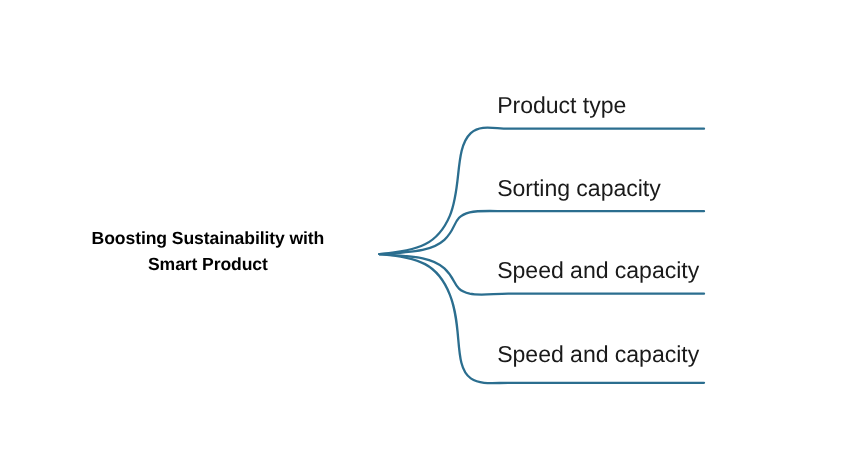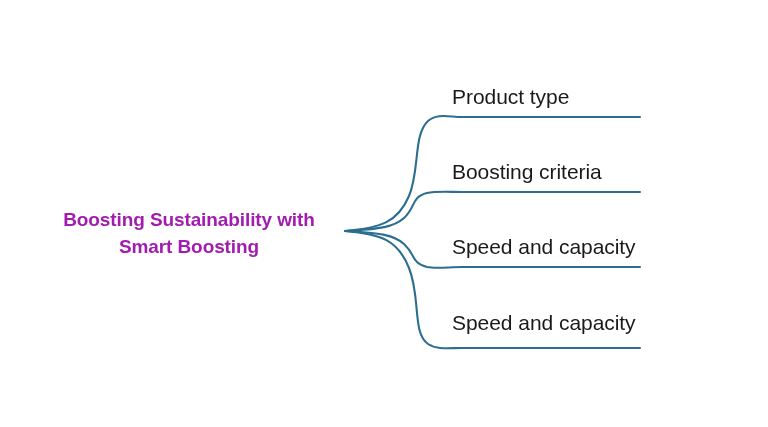--- a/index.html
+++ b/index.html
@@ -29,24 +29,24 @@
     stroke: #2b6e8f;
     stroke-width: 2.1;
     stroke-linecap: round;
   }
   #central-node {
     position: absolute;
     left: 44px;
     top: 207px;
     width: 290px;
     text-align: center;
-    font-size: 19px;
+    font-size: 16px;
     font-weight: bold;
     line-height: 1.42;
-    color: #a21caf;
+    color: #000000;
     letter-spacing: -0.1px;
   }
   .branch-label {
     position: absolute;
     left: 452px;
     font-size: 21px;
     font-weight: normal;
     color: #1a1a1a;
     white-space: nowrap;
     letter-spacing: -0.05px;
@@ -63,21 +63,21 @@
 
   <svg id="branch-svg" viewBox="0 0 768 427">
     <path class="branch-path" d="M 345 231 C 381 228 398 222 409 196 C 420 170 413 135 428 121 C 437 113 449 117 462 117 L 640 117"></path>
     <path class="branch-path" d="M 345 231 C 381 229 394 227 404 218 C 416 207 411 197 427 193 C 436 191 449 192 462 192 L 640 192"></path>
     <path class="branch-path" d="M 345 231 C 381 233 394 235 404 244 C 416 255 411 263 427 267 C 436 269 449 267 462 267 L 640 267"></path>
     <path class="branch-path" d="M 345 231 C 381 234 398 240 409 268 C 421 298 412 333 428 344 C 437 350 449 348 462 348 L 640 348"></path>
   </svg>
 
   <div id="central-node">
     <div>Boosting Sustainability with</div>
-    <div>Smart Boosting</div>
+    <div>Smart Product</div>
   </div>
 
   <div class="branch-label lbl-0">Product type</div>
-  <div class="branch-label lbl-1">Boosting criteria</div>
+  <div class="branch-label lbl-1">Sorting capacity</div>
   <div class="branch-label lbl-2">Speed and capacity</div>
   <div class="branch-label lbl-3">Speed and capacity</div>
 
 </div>
 
 </body></html>

